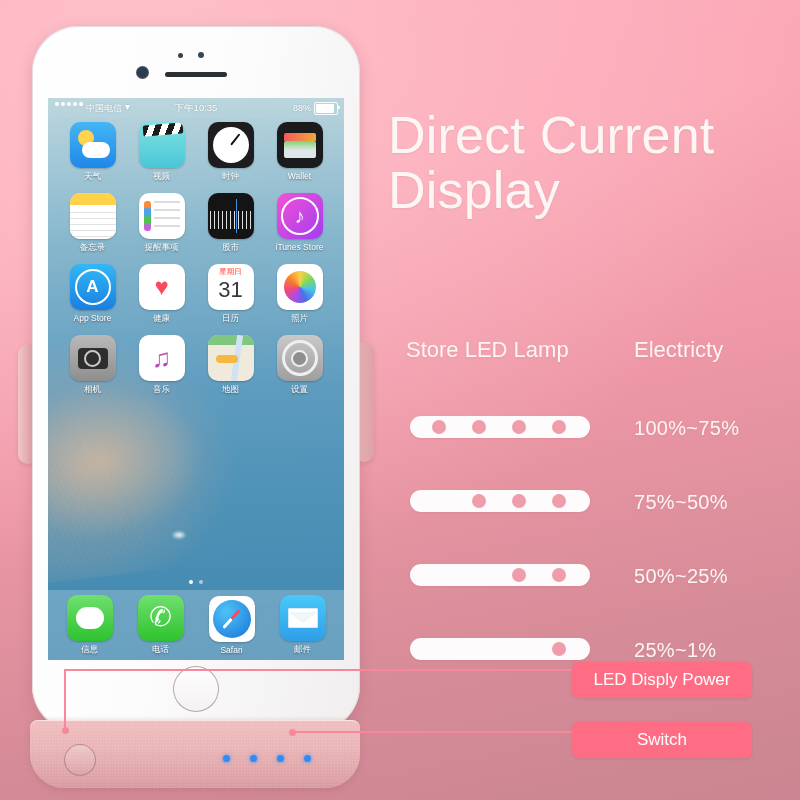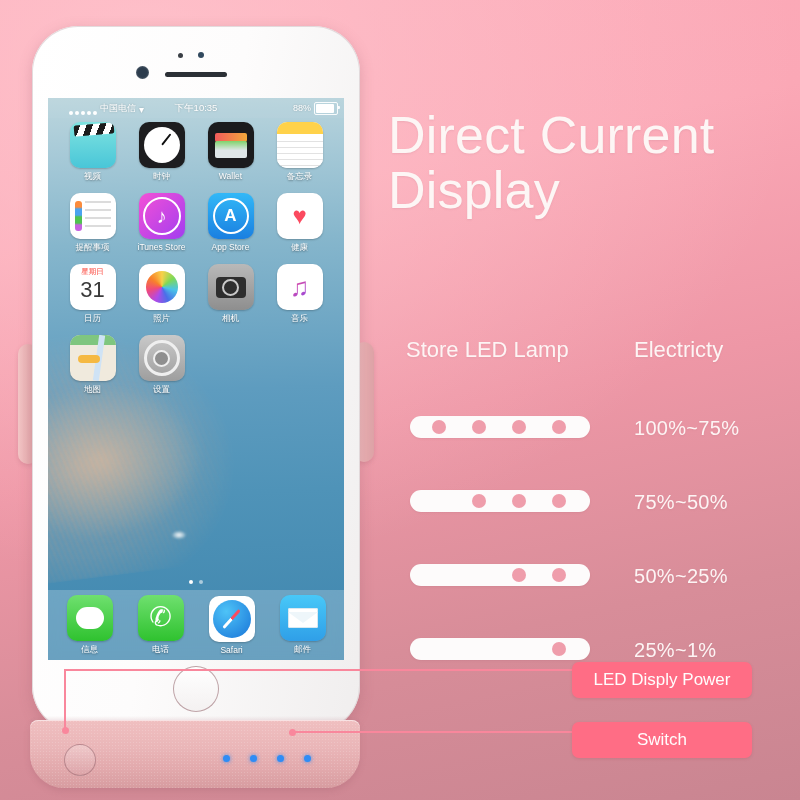--- a/index.html
+++ b/index.html
@@ -173,21 +173,21 @@
     position:absolute;left:42%;top:77%;width:14px;height:8px;border-radius:50%;
     background:radial-gradient(#fff 0%, rgba(255,240,220,.1) 75%);filter:blur(1px);
   }
 
   .statusbar{
     position:absolute;left:0;top:0;width:100%;height:20px;
     display:flex;align-items:center;color:#fff;font-size:9px;
     text-shadow:0 0 2px rgba(0,0,0,.25);
     background:rgba(255,255,255,.04);
   }
-  .sb-left{display:flex;align-items:flex-end;gap:3px;padding-left:21px;}
+  .sb-left{display:flex;align-items:flex-start;gap:3px;padding-left:7px;}
   .sb-dots{display:flex;gap:2px;}
   .sb-dots i{width:4px;height:4px;border-radius:50%;background:#fff;display:block;}
   .sb-mid{position:absolute;left:50%;transform:translateX(-50%);font-size:9.5px;}
   .sb-right{position:absolute;right:6px;display:flex;align-items:center;gap:3px;}
   .batt{
     width:20px;height:9px;border:1px solid rgba(255,255,255,.9);border-radius:2px;
     position:relative;padding:1px;
   }
   .batt>span{display:block;height:100%;width:88%;background:#fff;border-radius:1px;}
   .batt:after{
@@ -332,38 +332,46 @@
           <div class="sb-right">
             <span>88%</span>
             <span class="batt">
                 <span></span>
               </span>
           </div>
         </div>
 
         <div class="grid" id="appGrid">
             <div class="app">
+              <div class="ic i-weather"></div>
+              <div class="lbl">天气</div>
+            </div>
+            <div class="app">
               <div class="ic i-video"></div>
               <div class="lbl">视频</div>
             </div>
             <div class="app">
               <div class="ic i-clock"></div>
               <div class="lbl">时钟</div>
             </div>
             <div class="app">
               <div class="ic i-wallet"></div>
               <div class="lbl">Wallet</div>
             </div>
             <div class="app">
               <div class="ic i-notes"></div>
               <div class="lbl">备忘录</div>
             </div>
             <div class="app">
               <div class="ic i-remind"></div>
               <div class="lbl">提醒事项</div>
+            </div>
+            <div class="app">
+              <div class="ic i-stocks"></div>
+              <div class="lbl">股市</div>
             </div>
             <div class="app">
               <div class="ic i-itunes"></div>
               <div class="lbl">iTunes Store</div>
             </div>
             <div class="app">
               <div class="ic i-appstore"></div>
               <div class="lbl">App Store</div>
             </div>
             <div class="app">

